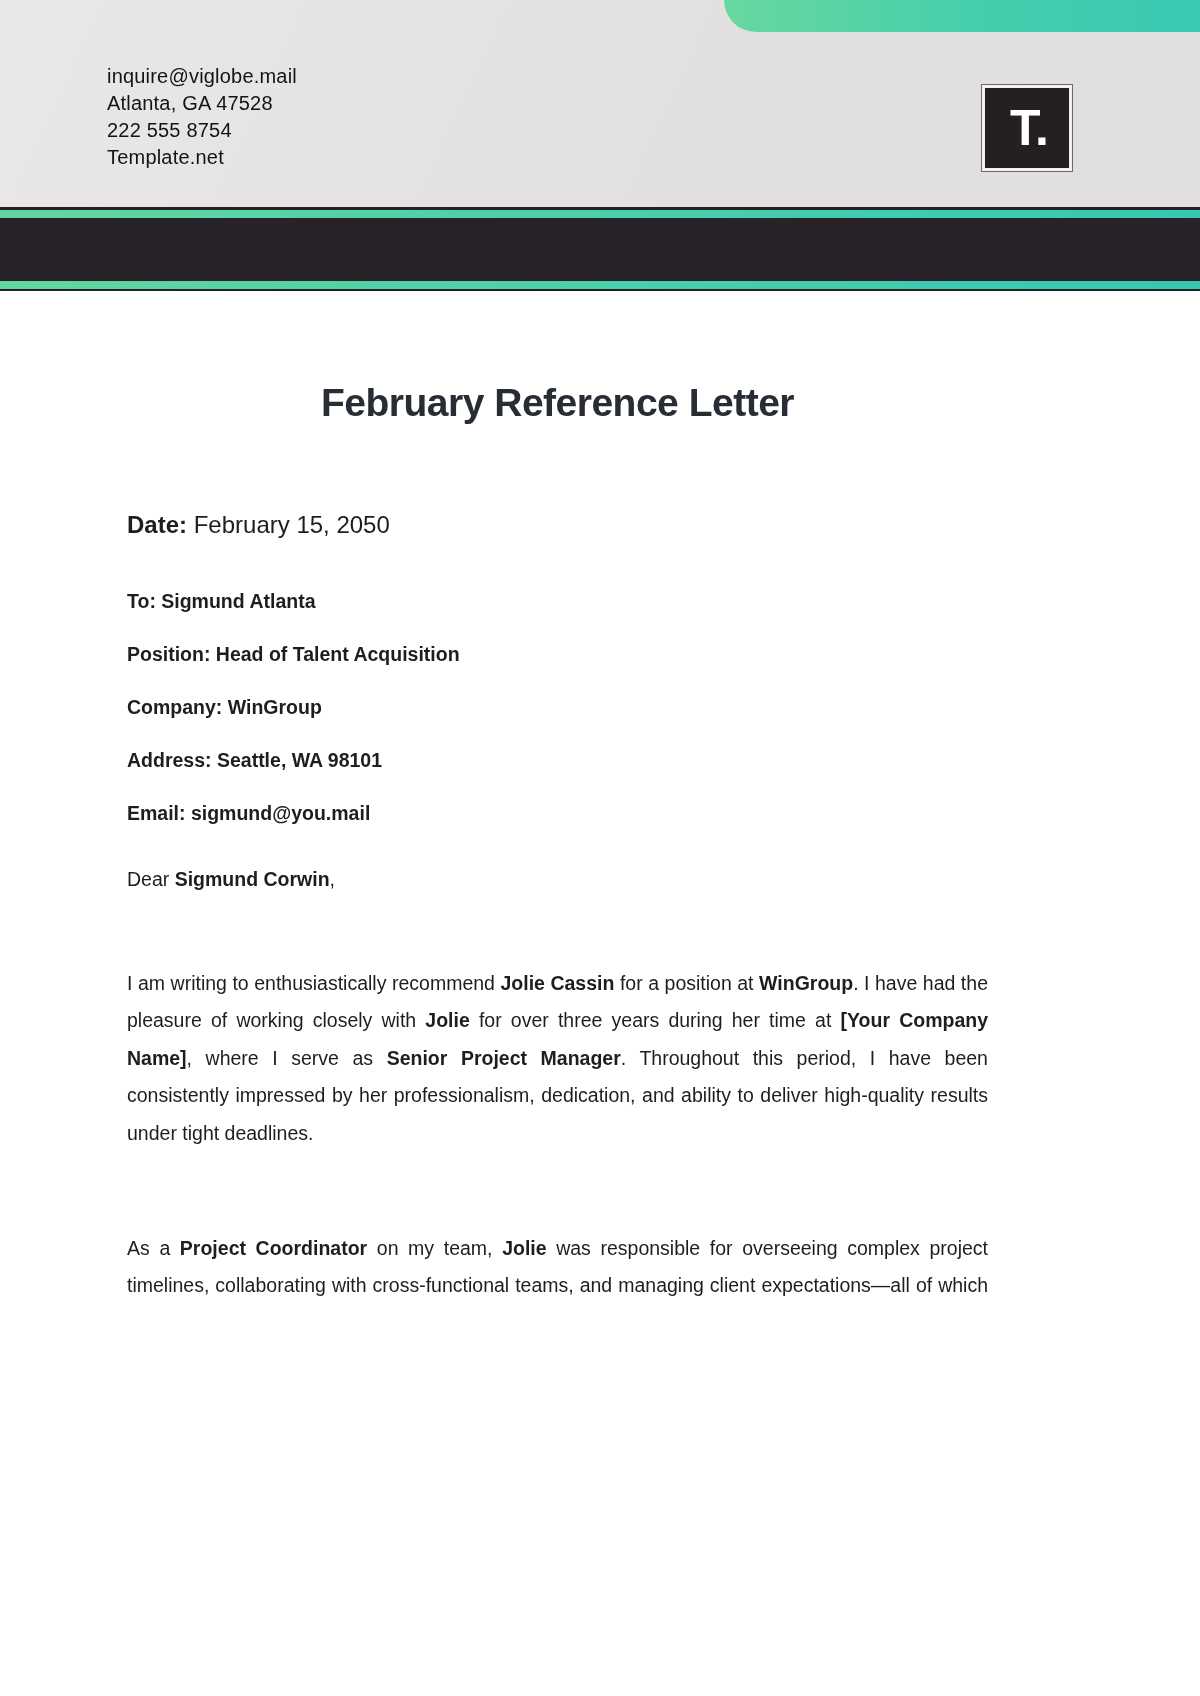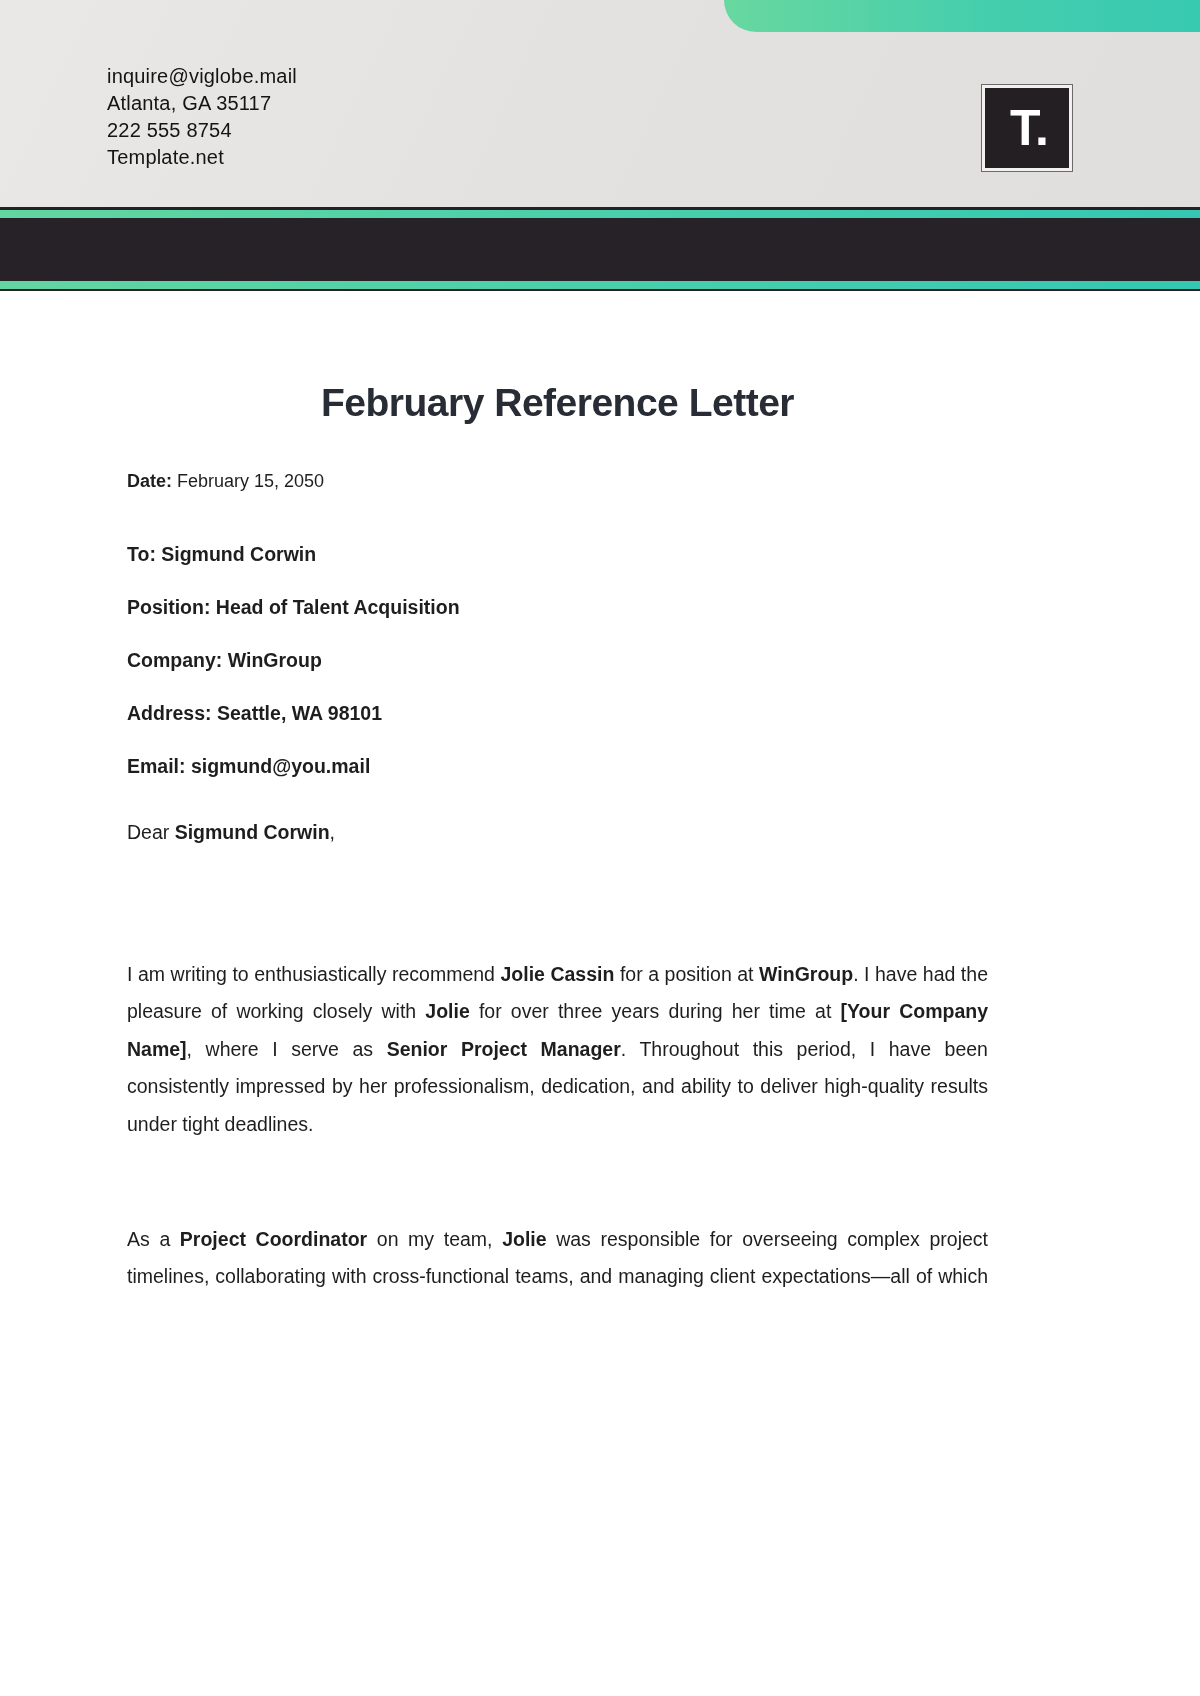--- a/index.html
+++ b/index.html
@@ -50,65 +50,65 @@
   .bar-line-b{height:2px;background:#242024;}
   
   .content{padding:0 212px 0 127px;}
   .title{
     margin:90px 0 0 0;
     text-align:center;
     font-size:39px;font-weight:700;
     letter-spacing:-0.5px;
     color:#272c35;
   }
-  .date-line{margin-top:46px;font-size:18px;}
+  .date-line{margin-top:86px;font-size:24px;}
   .recipient{margin-top:36px;}
   .recipient-line{font-weight:700;font-size:19.5px;line-height:53px;}
   .salutation{margin-top:28px;font-size:19.5px;}
   .para{
-    margin-top:112px;
+    margin-top:74px;
     font-size:19.5px;
     line-height:37.4px;
     text-align:justify;
     color:#1e1e1e;
   }
   .para.second{margin-top:78px;}
   .b{font-weight:700;}
 </style>
 </head>
 <body>
 
 <div class="page">
 
   <div class="header">
     <div class="corner"></div>
     <div class="contact">
       <div>inquire@viglobe.mail</div>
-      <div>Atlanta, GA 35117</div>
+      <div>Atlanta, GA 47528</div>
       <div>222 555 8754</div>
       <div>Template.net</div>
     </div>
     <div class="logo">
       <span class="logo-text">T.</span>
     </div>
   </div>
 
   <div class="bar-line-a"></div>
   <div class="bar-teal"></div>
   <div class="bar-dark"></div>
   <div class="bar-teal"></div>
   <div class="bar-line-b"></div>
 
   <div class="content">
     <h1 class="title">February Reference Letter</h1>
 
     <div class="date-line"><span class="b">Date:</span><span> February 15, 2050</span></div>
 
     <div class="recipient">
-      <div class="recipient-line">To: Sigmund Corwin</div>
+      <div class="recipient-line">To: Sigmund Atlanta</div>
       <div class="recipient-line">Position: Head of Talent Acquisition</div>
       <div class="recipient-line">Company: WinGroup</div>
       <div class="recipient-line">Address: Seattle, WA 98101</div>
       <div class="recipient-line">Email: sigmund@you.mail</div>
     </div>
 
     <div class="salutation"><span>Dear </span><span class="b">Sigmund Corwin</span><span>,</span></div>
 
     <p class="para"><span>I am writing to enthusiastically recommend </span><span class="b">Jolie Cassin</span><span> for a position at </span><span class="b">WinGroup</span><span>. I have had the pleasure of working closely with </span><span class="b">Jolie</span><span> for over three years during her time at </span><span class="b">[Your Company Name]</span><span>, where I serve as </span><span class="b">Senior Project Manager</span><span>. Throughout this period, I have been consistently impressed by her professionalism, dedication, and ability to deliver high-quality results under tight deadlines.</span></p>
     <p class="para second"><span>As a </span><span class="b">Project Coordinator</span><span> on my team, </span><span class="b">Jolie</span><span> was responsible for overseeing complex project timelines, collaborating with cross-functional teams, and managing client expectations—all of which she handled with skill and ease. Her attention to detail and commitment to ensuring each project met our high standards set her apart as a standout contributor.</span></p>

